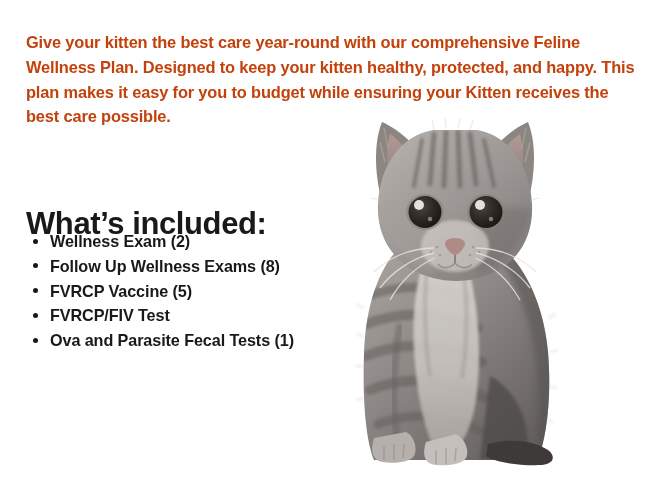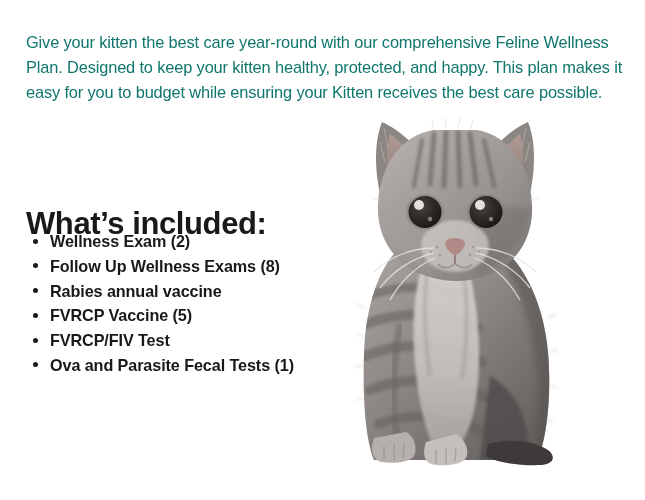--- a/index.html
+++ b/index.html
@@ -23,24 +23,24 @@
     background: #ffffff;
   }
 
   
   .intro {
     position: absolute;
     left: 26px;
     top: 14px;
     width: 612px;
     font-size: 16.4px;
-    font-weight: 400;
+    font-weight: 700;
     line-height: 24.6px;
     letter-spacing: -0.15px;
-    color: #0f766e;
+    color: #c2410c;
   }
 
   
   .heading {
     position: absolute;
     left: 26px;
     top: 180px;
     font-size: 31px;
     font-weight: 700;
     line-height: 36px;
@@ -99,24 +99,20 @@
   <h2 class="heading">What’s included:</h2>
 
   <ul class="included-list">
     <li>
       <span class="bullet"></span>
       <span>Wellness Exam (2)</span>
     </li>
     <li>
       <span class="bullet"></span>
       <span>Follow Up Wellness Exams (8)</span>
-    </li>
-    <li>
-      <span class="bullet"></span>
-      <span>Rabies annual vaccine</span>
     </li>
     <li>
       <span class="bullet"></span>
       <span>FVRCP Vaccine (5)</span>
     </li>
     <li>
       <span class="bullet"></span>
       <span>FVRCP/FIV Test</span>
     </li>
     <li>

